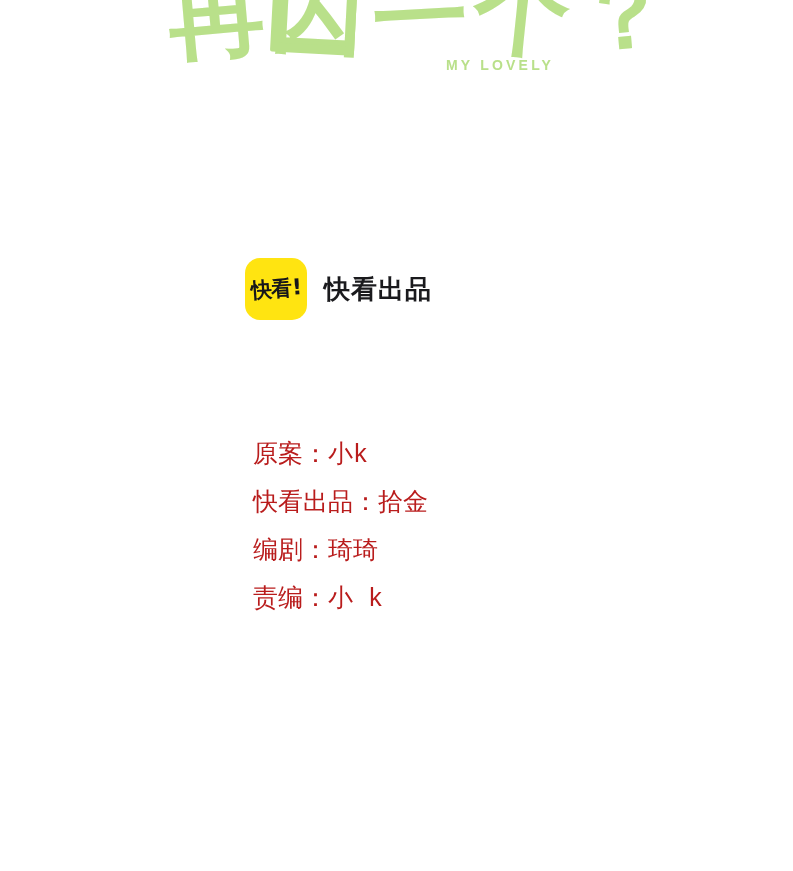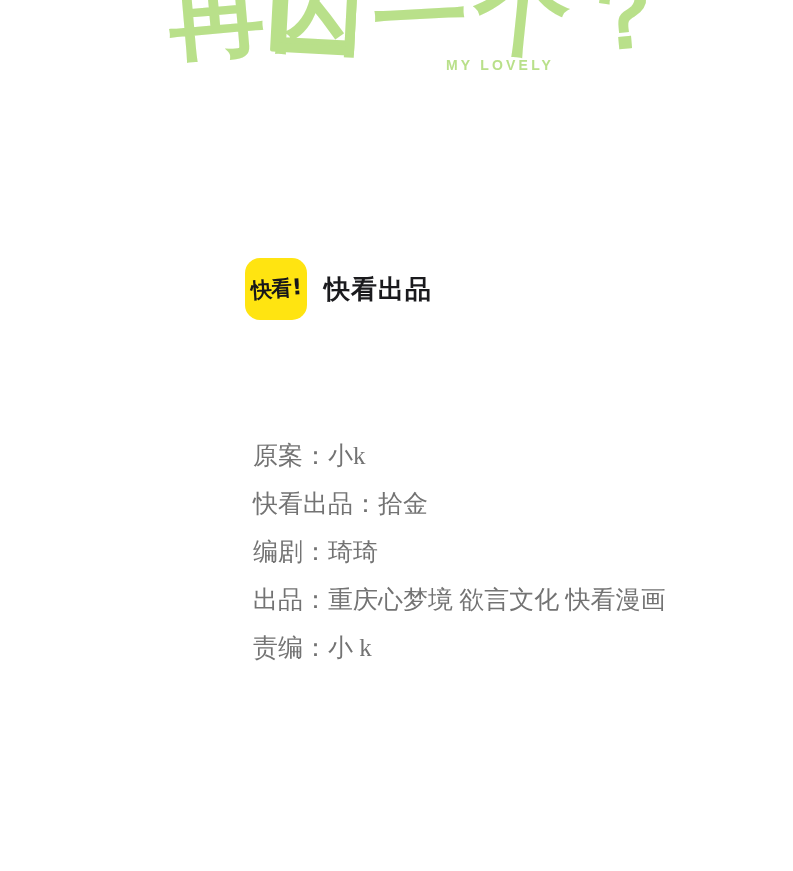--- a/index.html
+++ b/index.html
@@ -118,23 +118,23 @@
   }
 
   
   #credits {
     position: absolute;
     left: 253px;
     top: 432px;
     width: 520px;
   }
   .credit-line {
-    font-family: Liberation Serif, serif;
+    font-family: Liberation Mono, monospace;
     font-size: 25px;
-    color: #737373;
+    color: #b91c1c;
     line-height: 48px;
     white-space: nowrap;
   }
 </style>
 </head>
 <body>
 
 <div id="title-art">
   <div class="cn-title">
     <span class="char c1">再</span><span class="char c2 boxed">囚</span><span class="char c3">一</span><span class="char c4">个</span><span class="char c1">？</span>
@@ -148,15 +148,14 @@
   <div class="badge">
     <span class="badge-text"><span>快看</span><span class="bang">!</span></span>
   </div>
   <div class="publisher-name">快看出品</div>
 </div>
 
 <div id="credits">
   <div class="credit-line">原案：小k</div>
   <div class="credit-line">快看出品：拾金</div>
   <div class="credit-line">编剧：琦琦</div>
-  <div class="credit-line">出品：重庆心梦境 欲言文化 快看漫画</div>
   <div class="credit-line">责编：小 k</div>
 </div>
 
 </body></html>

